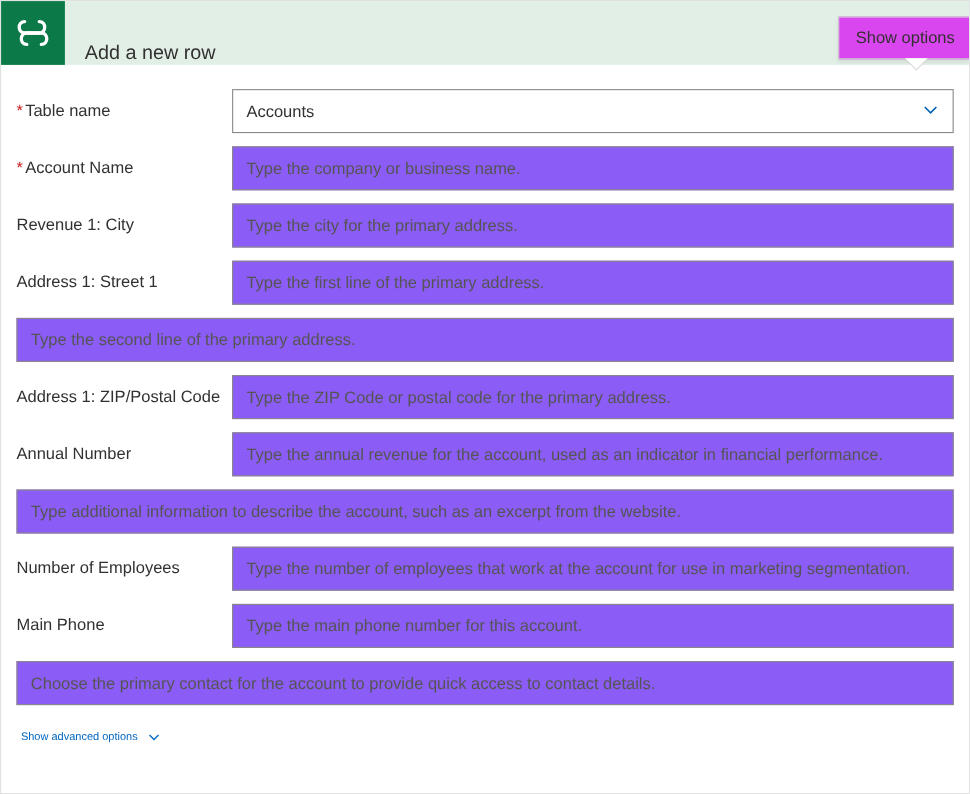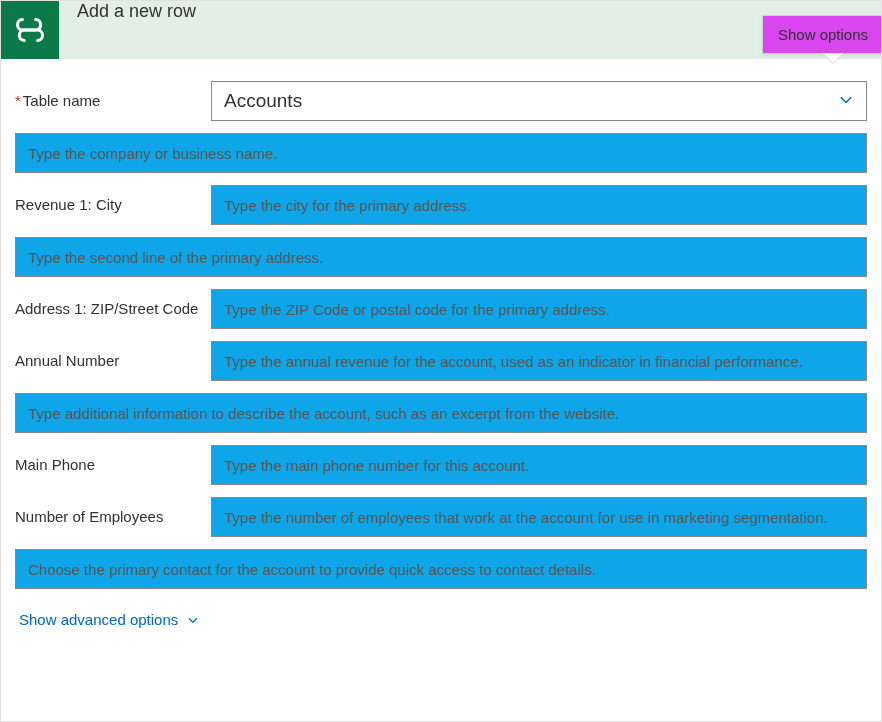--- a/index.html
+++ b/index.html
@@ -12,21 +12,21 @@
       font-size: 14px;
       color: #323130;
       background: #fff;
       width: 882px;
       height: 722px;
       overflow: hidden;
       border: 1px solid #e1e1e1;
     }
     .header {
       display: flex;
-      align-items: flex-start;
+      align-items: flex-end;
       background: #e1efe6;
       height: 58px;
       position: relative;
     }
     .app-icon {
       width: 58px;
       height: 58px;
       background: #0b7a48;
       display: flex;
       align-items: center;
@@ -101,36 +101,36 @@
       flex: 1;
     }
     .text-input {
       width: 100%;
       height: 40px;
       border: 1px solid #8a8886;
       padding: 0 12px;
       font-size: 15px;
       font-family: inherit;
       color: #323130;
-      background: #0ea5e9;
+      background: #8b5cf6;
     }
     .text-input::placeholder {
       color: #555;
       opacity: 1;
     }
     .select-wrap {
       position: relative;
       width: 100%;
     }
     .select-input {
       width: 100%;
       height: 40px;
       border: 1px solid #8a8886;
       padding: 0 40px 0 12px;
-      font-size: 19px;
+      font-size: 15px;
       font-family: inherit;
       color: #323130;
       background: #fff;
       display: flex;
       align-items: center;
       cursor: pointer;
     }
     .chevron {
       position: absolute;
       right: 12px;
@@ -145,21 +145,21 @@
       stroke-width: 2;
       fill: none;
     }
     .advanced-options {
       display: inline-flex;
       align-items: center;
       gap: 8px;
       margin-top: 10px;
       margin-left: 4px;
       color: #0066c0;
-      font-size: 15px;
+      font-size: 10px;
       cursor: pointer;
     }
     .advanced-options svg {
       width: 14px;
       height: 14px;
       stroke: #0066c0;
       stroke-width: 2;
       fill: none;
     }
   </style>
@@ -193,70 +193,79 @@
         <span class="chevron">
           <svg viewBox="0 0 24 24">
               <polyline points="5 9 12 16 19 9"></polyline>
             </svg>
         </span>
       </div>
     </div>
   </div>
 
   <div class="form-row">
+    <div class="form-label">
+      <span class="required-asterisk">*</span><span>Account Name</span>
+    </div>
     <div class="form-field">
       <input type="text" class="text-input" placeholder="Type the company or business name." style="">
     </div>
   </div>
 
   <div class="form-row">
     <div class="form-label">Revenue 1: City</div>
     <div class="form-field">
       <input type="text" class="text-input" placeholder="Type the city for the primary address." style="">
     </div>
   </div>
 
+  <div class="form-row">
+    <div class="form-label">Address 1: Street 1</div>
+    <div class="form-field">
+      <input type="text" class="text-input" placeholder="Type the first line of the primary address." style="">
+    </div>
+  </div>
 
   <div class="form-row">
     <div class="form-field">
       <input type="text" class="text-input" placeholder="Type the second line of the primary address." style="">
     </div>
   </div>
 
   <div class="form-row">
-    <div class="form-label">Address 1: ZIP/Street Code</div>
+    <div class="form-label">Address 1: ZIP/Postal Code</div>
     <div class="form-field">
       <input type="text" class="text-input" placeholder="Type the ZIP Code or postal code for the primary address." style="">
     </div>
   </div>
 
   <div class="form-row">
     <div class="form-label">Annual Number</div>
     <div class="form-field">
       <input type="text" class="text-input" placeholder="Type the annual revenue for the account, used as an indicator in financial performance." style="">
     </div>
   </div>
 
   <div class="form-row">
     <div class="form-field">
       <input type="text" class="text-input" placeholder="Type additional information to describe the account, such as an excerpt from the website." style="">
     </div>
   </div>
 
   <div class="form-row">
+    <div class="form-label">Number of Employees</div>
+    <div class="form-field">
+      <input type="text" class="text-input" placeholder="Type the number of employees that work at the account for use in marketing segmentation." style="">
+    </div>
+  </div>
+
+  <div class="form-row">
     <div class="form-label">Main Phone</div>
     <div class="form-field">
       <input type="text" class="text-input" placeholder="Type the main phone number for this account." style="">
-    </div>
-  </div>
-
-  <div class="form-row">
-    <div class="form-label">Number of Employees</div>
-    <div class="form-field">
-      <input type="text" class="text-input" placeholder="Type the number of employees that work at the account for use in marketing segmentation." style="">
     </div>
   </div>
 
   <div class="form-row">
     <div class="form-field">
       <input type="text" class="text-input" placeholder="Choose the primary contact for the account to provide quick access to contact details." style="">
     </div>
   </div>
 
   <div class="advanced-options">

